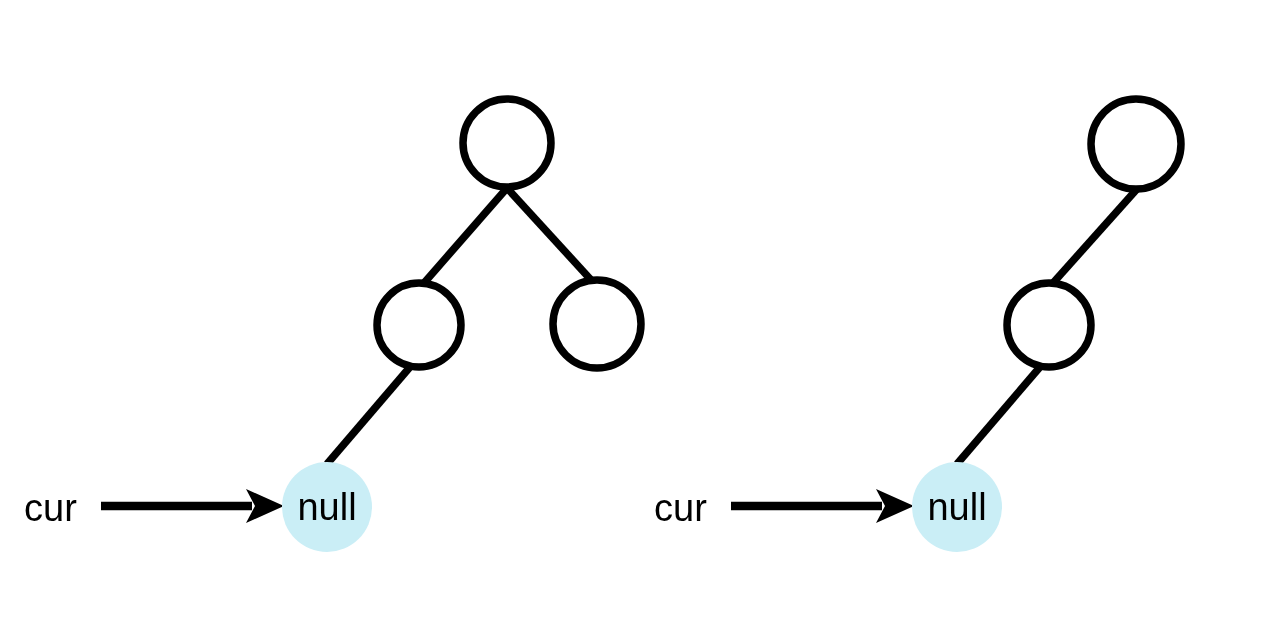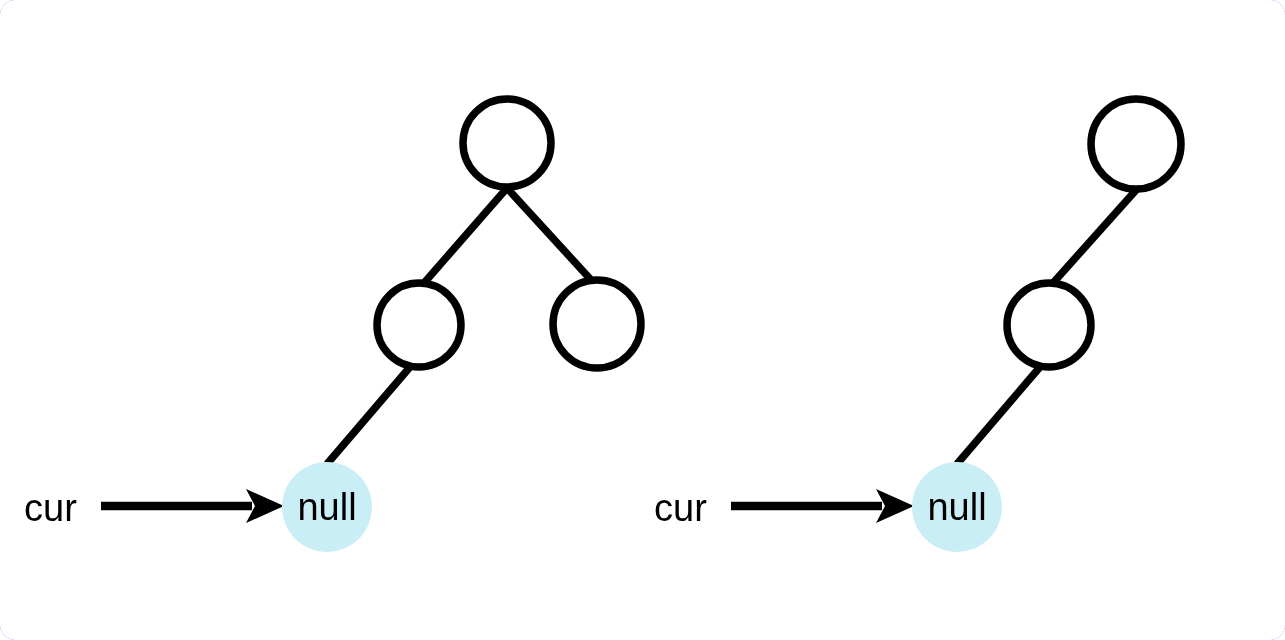--- a/index.html
+++ b/index.html
@@ -10,21 +10,20 @@
   }
   body {
     font-family: "Liberation Sans", sans-serif;
   }
   #canvas-wrap {
     position: relative;
     width: 1285px;
     height: 640px;
     background: #8b5cf6;
     overflow: hidden;
-    border-radius: 15px;
   }
   svg#diagram {
     display: block;
     width: 1285px;
     height: 640px;
   }
   .node-outline {
     fill: #ffffff;
     stroke: #000000;
     stroke-width: 7.5;

